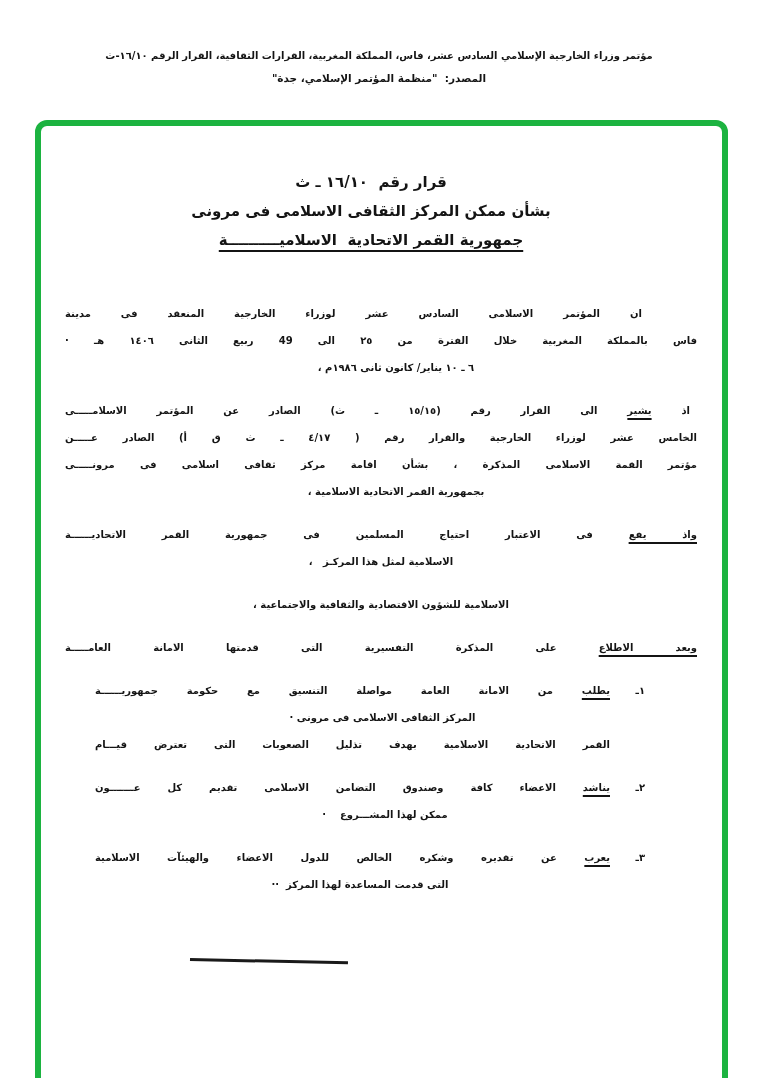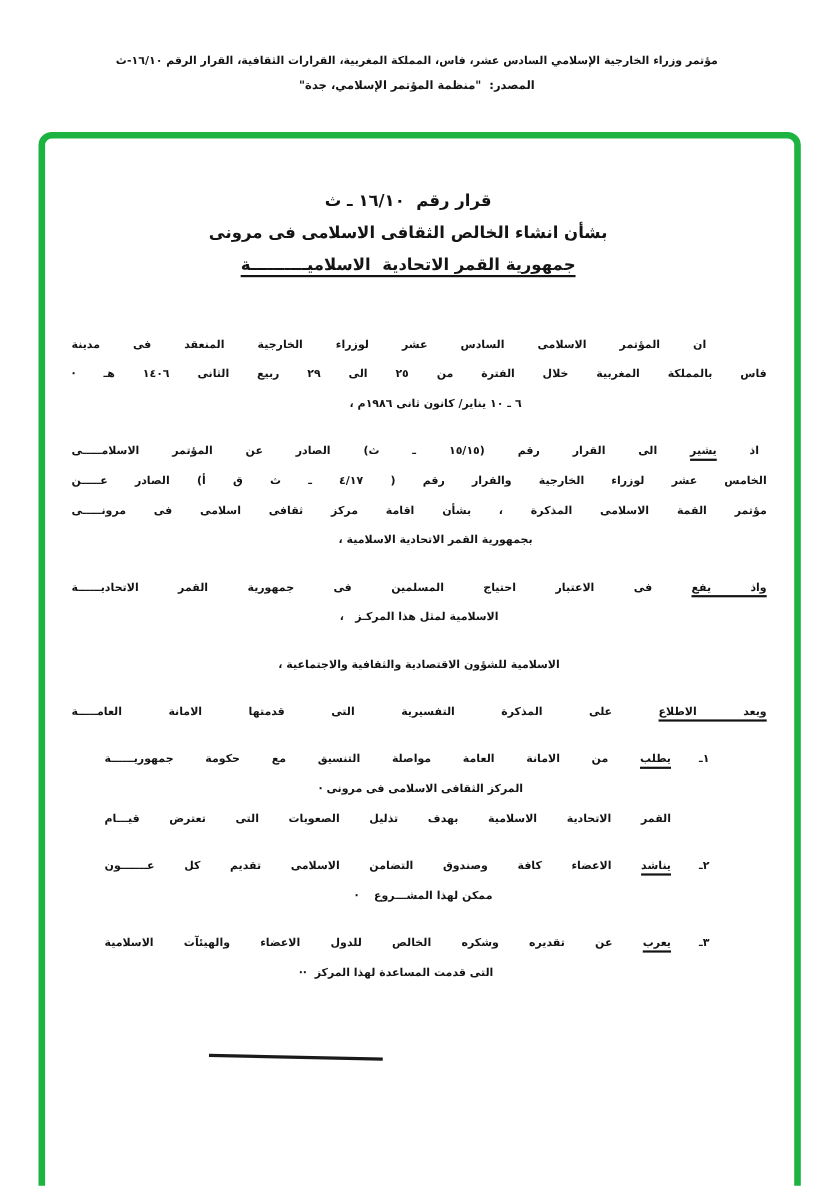--- a/index.html
+++ b/index.html
@@ -40,28 +40,28 @@
 <body>
 
 <div class="top-header">
   <div class="hline1">مؤتمر وزراء الخارجية الإسلامي السادس عشر، فاس، المملكة المغربية، القرارات الثقافية، القرار الرقم ١٦/١٠-ث</div>
   <div class="hline2">المصدر: &nbsp;"منظمة المؤتمر الإسلامي، جدة"</div>
 </div>
 
 <div class="frame" style="border-color: rgb(28, 179, 64);">
   <div class="doc-title">
     <div>قرار رقم &nbsp;١٦/١٠ ـ ث</div>
-    <div>بشأن انشاء الخالص الثقافى الاسلامى فى مرونى</div>
+    <div>بشأن ممكن المركز الثقافى الاسلامى فى مرونى</div>
     <div class="title-underlined">جمهورية القمر الاتحادية &nbsp;الاسلاميــــــــــة</div>
   </div>
 
   <div class="doc-body">
       <div class="para">
         <div class="line j" style="padding-right: 55px;">ان المؤتمر الاسلامى السادس عشر لوزراء الخارجية المنعقد فى مدينة</div>
-        <div class="line j">فاس بالمملكة المغربية خلال الفترة من ٢٥ الى ٢٩ ربيع الثانى ١٤٠٦ هـ ·</div>
+        <div class="line j">فاس بالمملكة المغربية خلال الفترة من ٢٥ الى 49 ربيع الثانى ١٤٠٦ هـ ·</div>
         <div class="line l" style="padding-left: 30px;">٦ ـ ١٠ يناير/ كانون ثانى ١٩٨٦م ،</div>
       </div>
       <div class="para">
         <div class="line j" style="padding-right: 7px;">اذ <span class="u">يشير</span> الى القرار رقم (١٥/١٥ ـ ث) الصادر عن المؤتمر الاسلامـــــى</div>
         <div class="line j">الخامس عشر لوزراء الخارجية والقرار رقم ( ٤/١٧ ـ ث ق أ) الصادر عـــــن</div>
         <div class="line j">مؤتمر القمة الاسلامى المذكرة ، بشأن اقامة مركز ثقافى اسلامى فى مرونـــــى</div>
         <div class="line l" style="padding-left: 30px;">بجمهورية القمر الاتحادية الاسلامية ،</div>
       </div>
       <div class="para">
         <div class="line j"><span class="u">واذ يفع</span> فى الاعتبار احتياج المسلمين فى جمهورية القمر الاتحاديــــــة</div>

